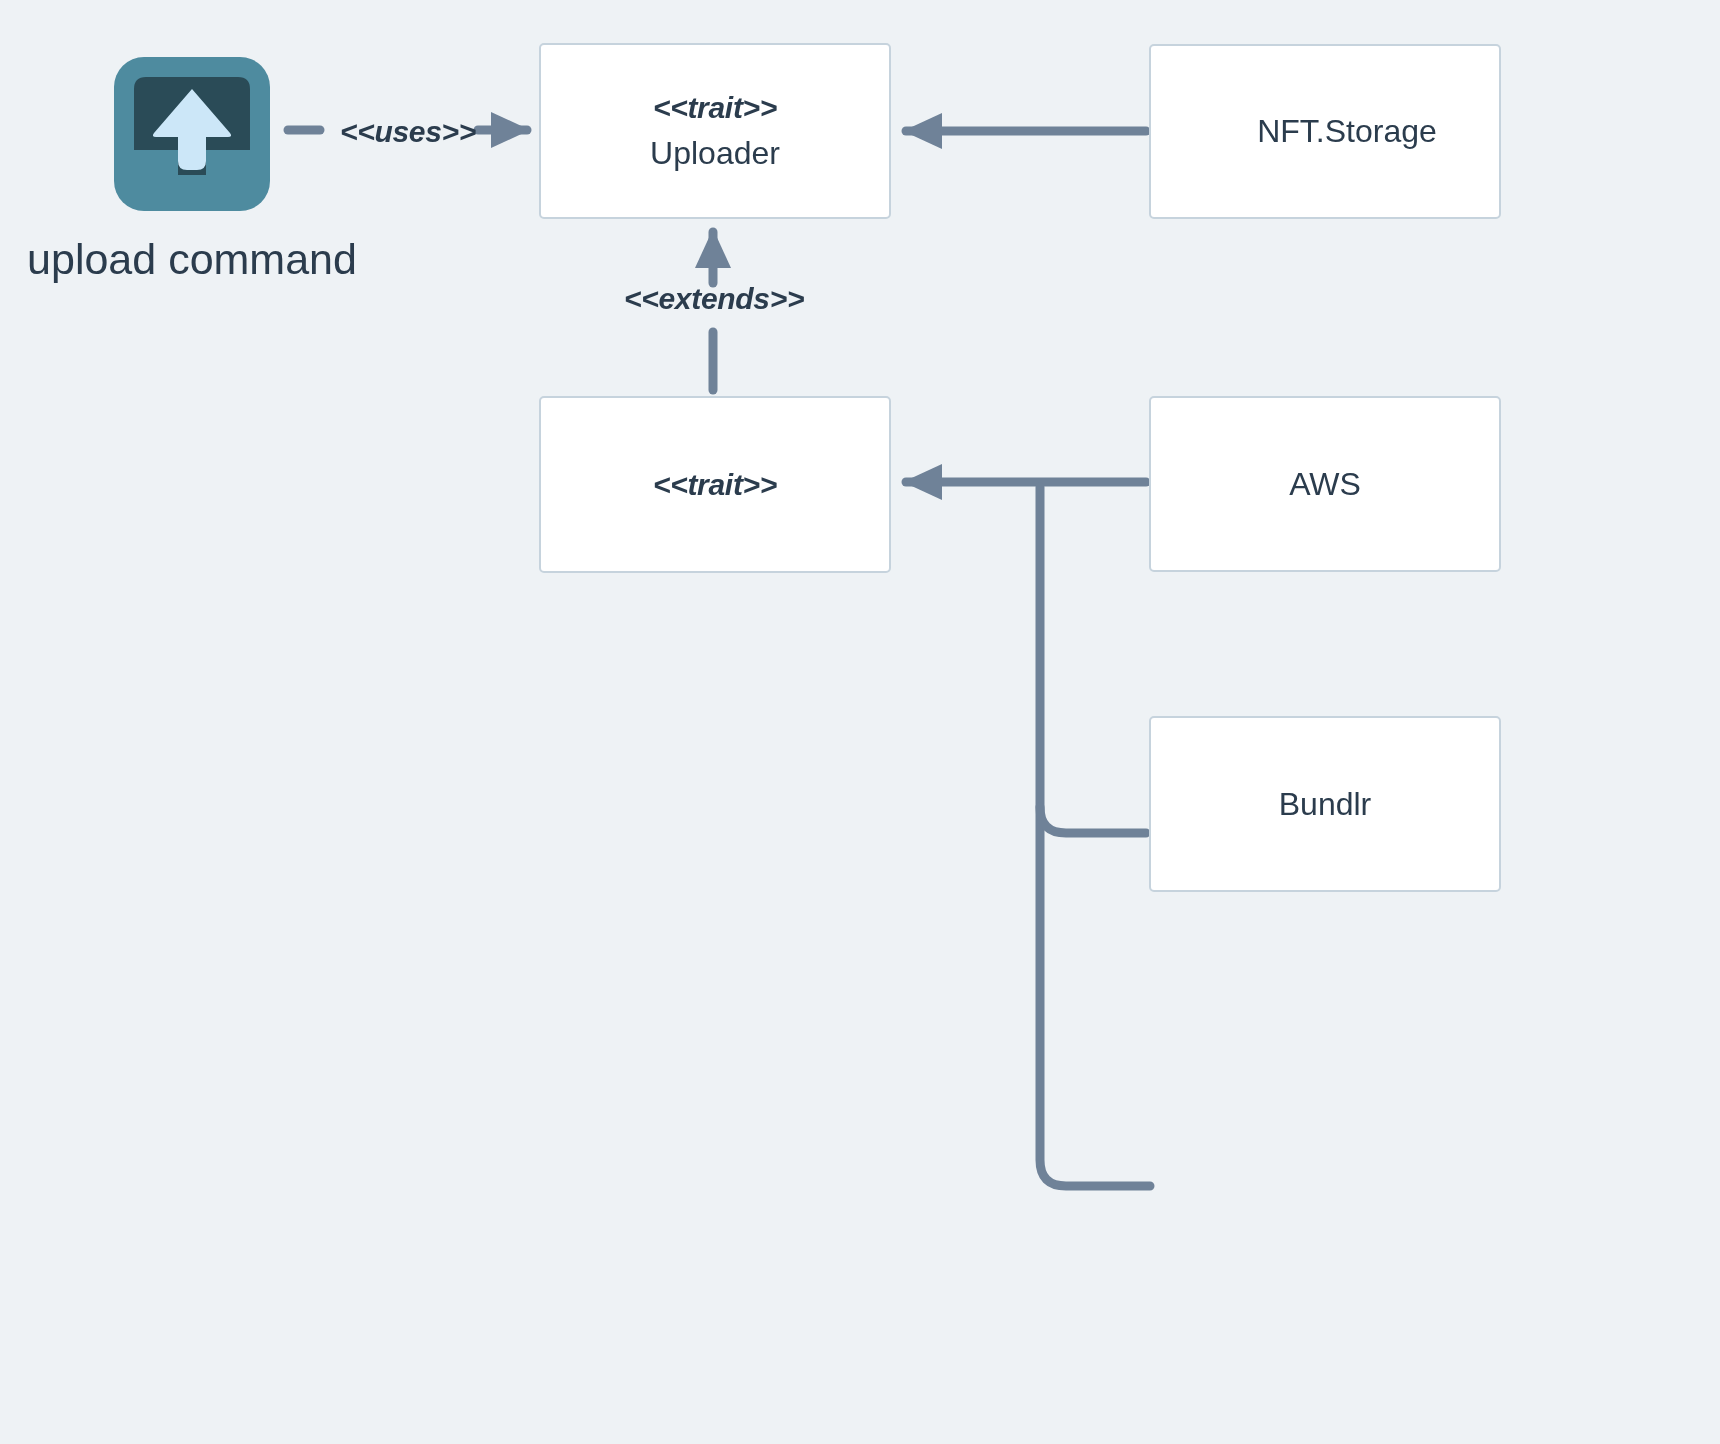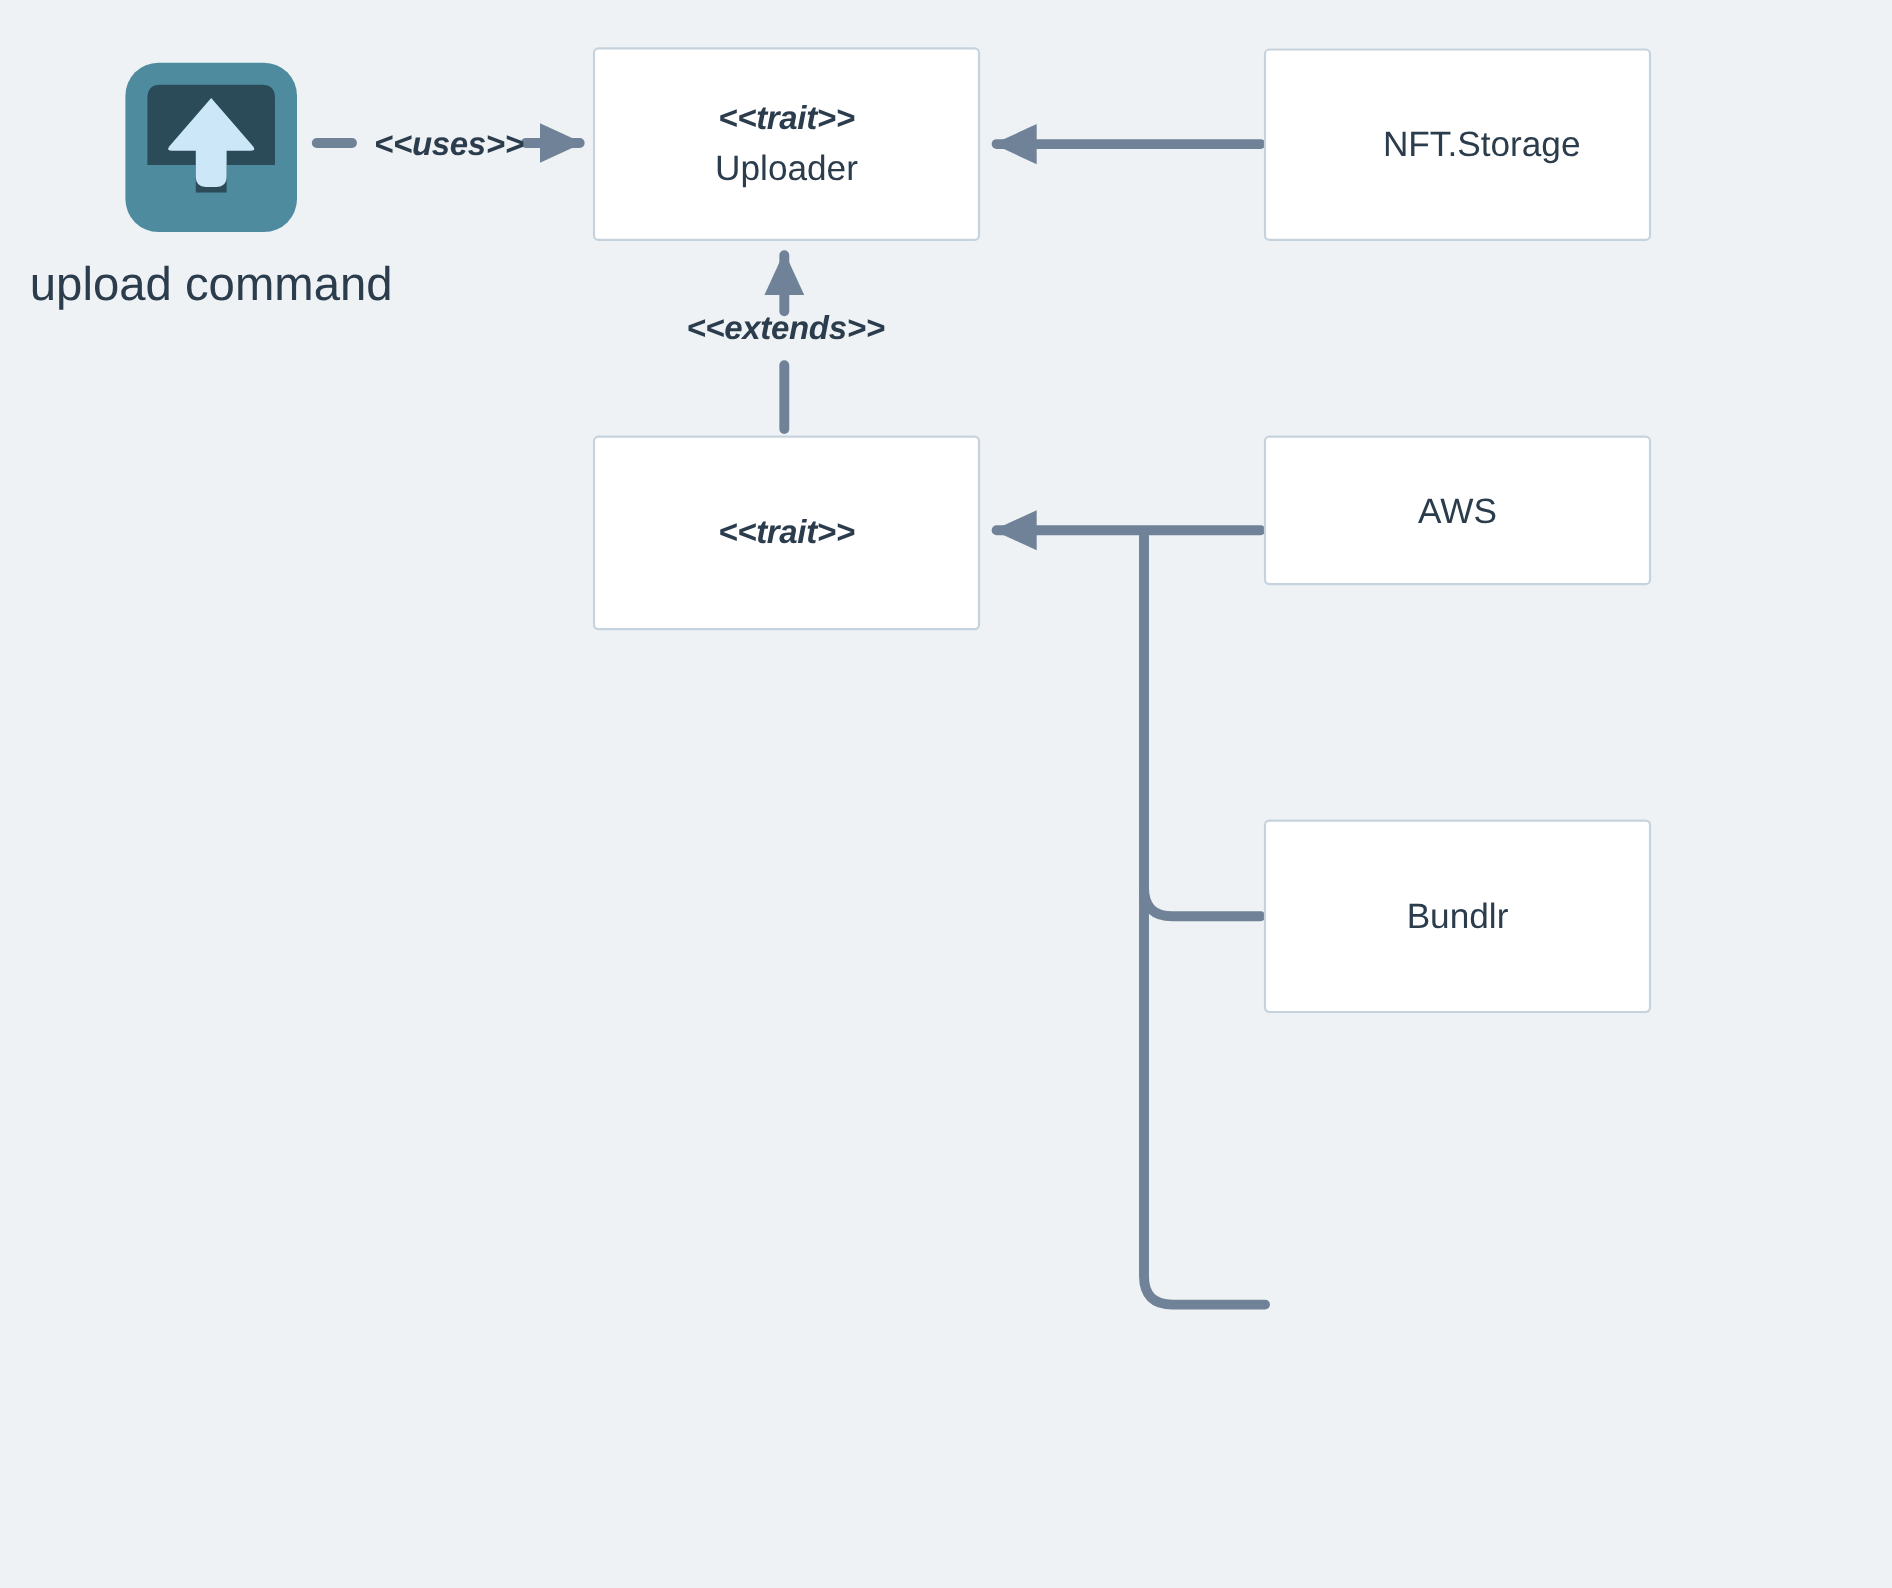--- a/index.html
+++ b/index.html
@@ -56,22 +56,22 @@
     color: #2b3c4d;
   }
   .plainname {
     font-size: 32px;
     color: #2b3c4d;
   }
 
   #node-uploader        { left: 539px; top: 43px;   width: 352px; height: 176px; }
   #node-parallel        { left: 539px; top: 396px;  width: 352px; height: 177px; }
   #node-nftstorage      { left: 1149px; top: 44px;  width: 352px; height: 175px; padding-left: 44px; }
-  #node-aws             { left: 1149px; top: 396px; width: 352px; height: 136px; }
-  #node-bundlr          { left: 1149px; top: 745px; width: 352px; height: 176px; text-align: right; }
+  #node-aws             { left: 1149px; top: 396px; width: 352px; height: 176px; }
+  #node-bundlr          { left: 1149px; top: 716px; width: 352px; height: 176px; text-align: right; }
   #node-shadowdrive     { left: 1172px; top: 1095px; width: 352px; height: 176px; }
 
   
   #actor {
     position: absolute;
     left: 46px;
     top: 55px;
     width: 292px;
     display: flex;
     flex-direction: column;

